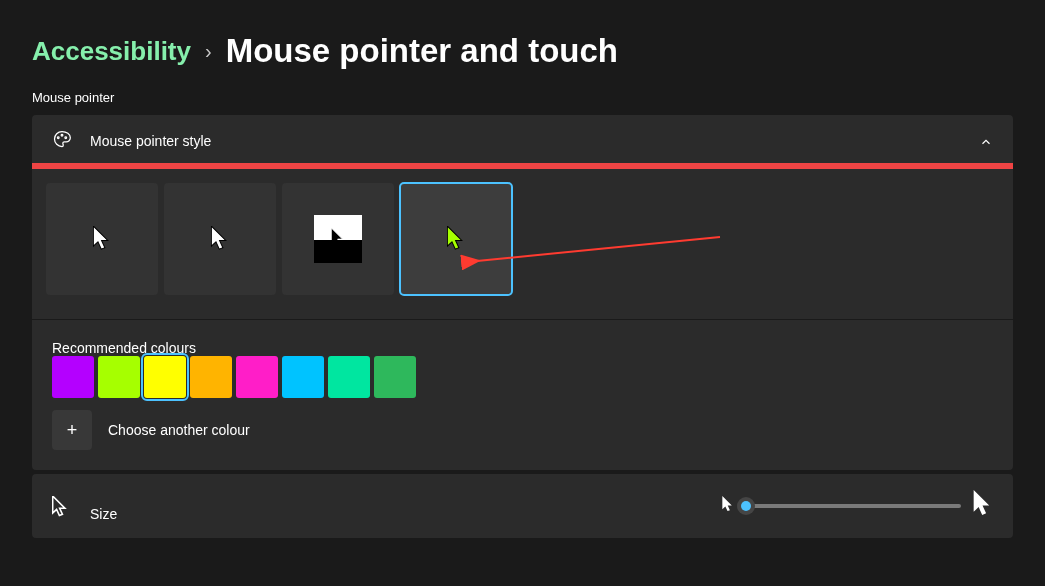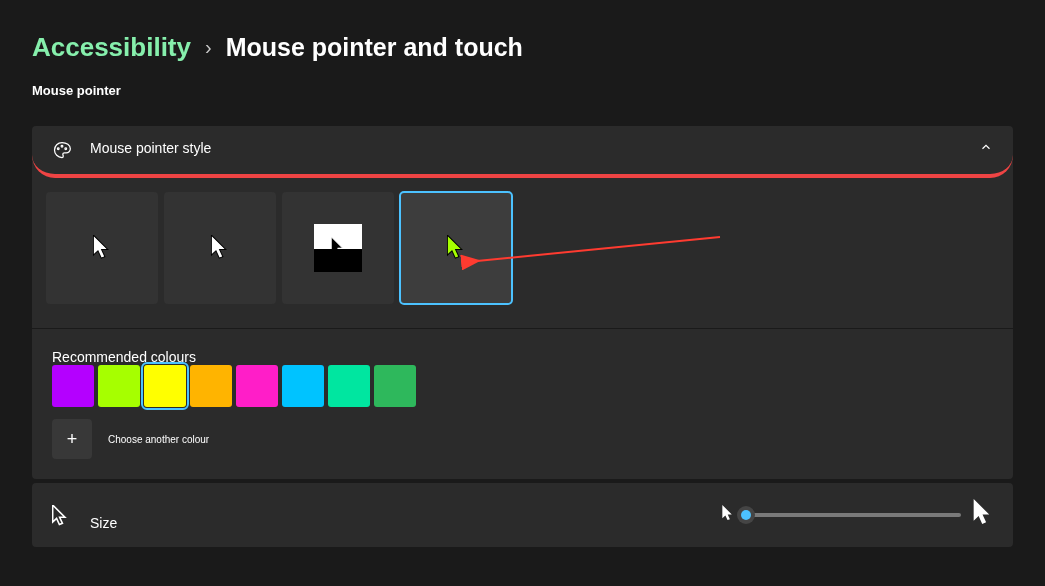--- a/index.html
+++ b/index.html
@@ -18,34 +18,33 @@
     gap: 14px;
     margin-bottom: 20px;
   }
   .crumb-parent {
     color: #86efac;
     font-size: 26px;
     font-weight: 600;
     cursor: pointer;
   }
   .crumb-sep { color: #c7c7c7; font-size: 20px; }
-  .crumb-current { font-size: 25px; font-weight: 600; color: #fff; text-align: center; }
-  .section-label { font-size: 13px; font-weight: 700; margin-bottom: 28px; }
+  .crumb-current { font-size: 33px; font-weight: 600; color: #fff; text-align: center; }
+  .section-label { font-size: 13px; font-weight: 400; margin-bottom: 10px; }
   .card {
     background: #2b2b2b;
     border-radius: 4px;
     margin-bottom: 4px;
   }
   .card-header {
     display: flex;
-    align-items: flex-start;
+    align-items: flex-end;
     padding: 14px 20px;
-    border-bottom: 4px solid #ef4444;
+    border-bottom: 6px solid #ef4444;
     cursor: pointer;
-    border-radius: 23px;
   }
   .card-header .hicon { width: 20px; height: 20px; margin-right: 18px; display:flex;align-items:center;justify-content:center;}
   .card-header .title { font-size: 14px; flex: 1; }
   .card-header .chev { width: 14px; height: 14px; }
   .card-body { padding: 14px 14px 24px 14px; border-bottom: 1px solid #1a1a1a;}
   .styles-row { display: flex; gap: 6px; }
   .style-tile {
     width: 112px;
     height: 112px;
     background: #333333;
@@ -72,21 +71,21 @@
   .swatch {
     width: 42px; height: 42px; border-radius: 3px; cursor: pointer;
   }
   .swatch.selected { outline: 2px solid #4cc2ff; outline-offset: 1px; }
   .choose-row { display: flex; align-items: center; gap: 16px; }
   .plus-btn {
     width: 40px; height: 40px; background: #383838; border-radius: 4px;
     display:flex;align-items:center;justify-content:center; cursor:pointer;
     font-size: 18px; color:#fff;
   }
-  .choose-label { font-size: 10px; cursor:pointer; }
+  .choose-label { font-size: 14px; cursor:pointer; }
   .size-card {
     display: flex; align-items: flex-end; padding: 16px 20px;
   }
   .size-card .sicon { width:20px; margin-right:18px;}
   .size-card .slabel { font-size:14px; flex:1; }
   .slider-area { display:flex; align-items:center; gap:12px; }
   .slider-track {
     width: 215px; height: 4px; background: #7a7a7a; border-radius: 2px; position: relative; cursor:pointer;
   }
   .slider-thumb {

